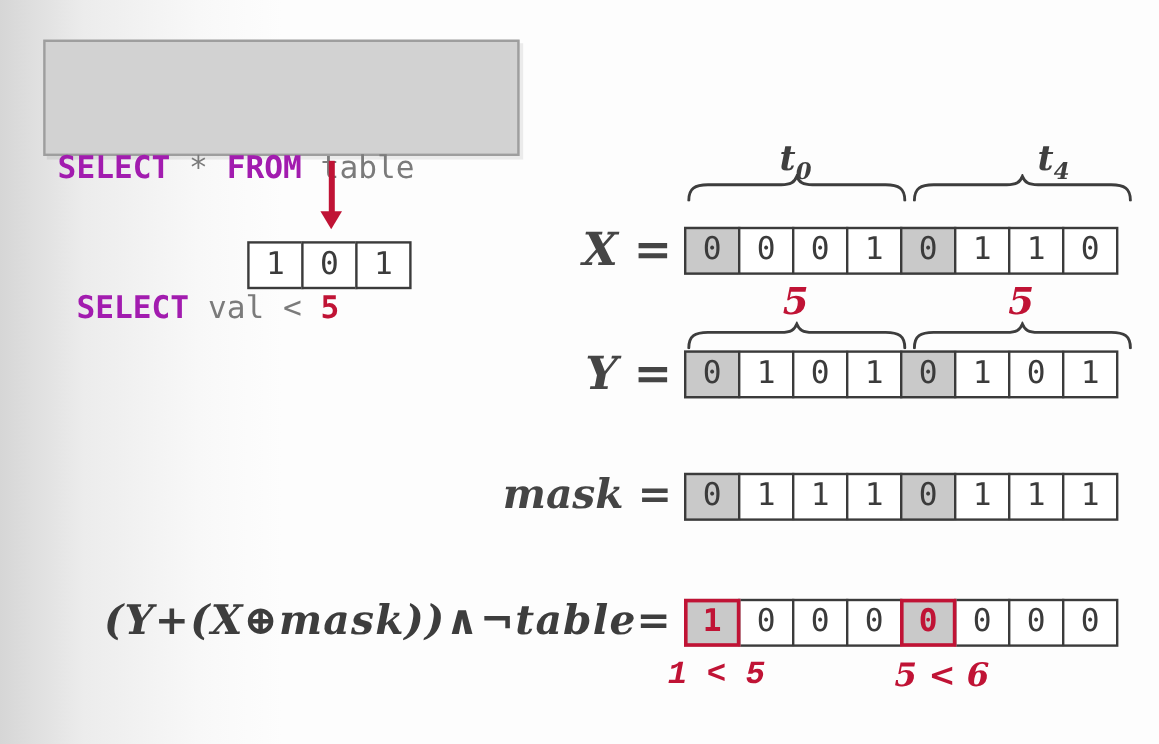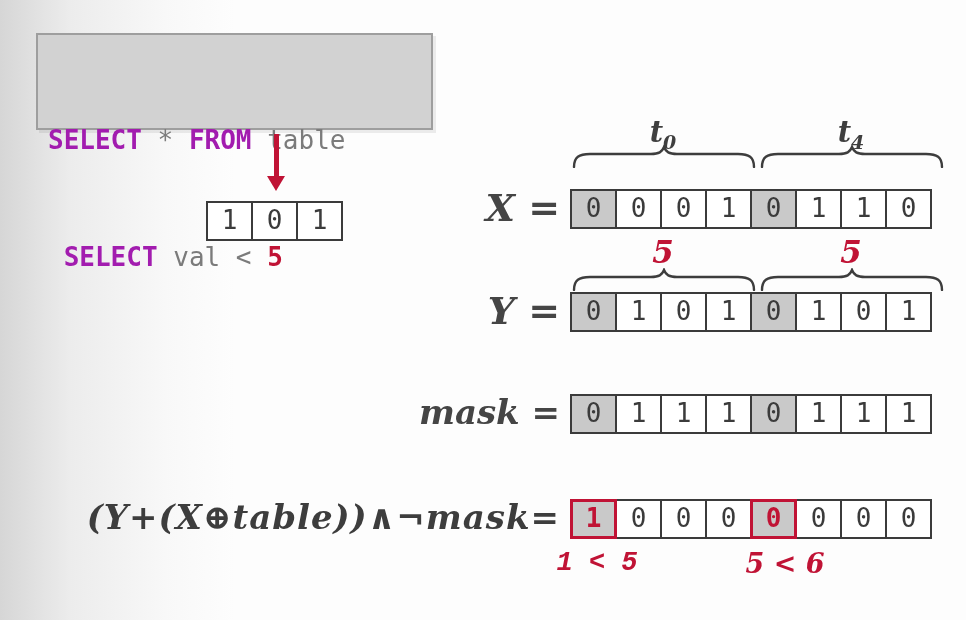--- a/index.html
+++ b/index.html
@@ -83,21 +83,21 @@
   <div class="arrow-shaft"></div>
   <div class="arrow-head"></div>
 
   <div class="cells" style="left:206px; top:201px;">
       <div class="cell">1</div>
       <div class="cell">0</div>
       <div class="cell">1</div>
     </div>
 
   <div class="tlabel" style="left:663px; top:115px;"><span>t</span><sub>0</sub></div>
-  <div class="tlabel" style="left:851px; top:115px;"><span>t</span><sub>4</sub></div>
+  <div class="tlabel" style="left:878px; top:115px;"><span>t</span><sub>4</sub></div>
 
   <svg class="brace" style="left:572px; top:145px;" width="184" height="23" viewBox="0 0 184 23">
     <path d="M2,22 C2,12 7,9 18,9 L79,9 C87,9 90,7 92,2 C94,7 97,9 105,9 L166,9 C177,9 182,12 182,22" fill="none" stroke="#3d3d3d" stroke-width="2.4" stroke-linecap="round"></path>
   </svg>
   <svg class="brace" style="left:760px; top:145px;" width="184" height="23" viewBox="0 0 184 23">
     <path d="M2,22 C2,12 7,9 18,9 L79,9 C87,9 90,7 92,2 C94,7 97,9 105,9 L166,9 C177,9 182,12 182,22" fill="none" stroke="#3d3d3d" stroke-width="2.4" stroke-linecap="round"></path>
   </svg>
 
   <div class="rowlabel lbl-x" style="top:185px;">X =</div>
   <div class="cells" style="left:570px; top:189px;">
@@ -137,21 +137,21 @@
       <div class="cell gray">0</div>
       <div class="cell">1</div>
       <div class="cell">1</div>
       <div class="cell">1</div>
       <div class="cell gray">0</div>
       <div class="cell">1</div>
       <div class="cell">1</div>
       <div class="cell">1</div>
     </div>
 
-  <div class="rowlabel lbl-formula" style="top:497px;">(Y+(X⊕table))∧¬mask=</div>
+  <div class="rowlabel lbl-formula" style="top:497px;">(Y+(X⊕mask))∧¬table=</div>
   <div class="cells" style="left:570px; top:499px;">
       <div class="cell hl">1</div>
       <div class="cell">0</div>
       <div class="cell">0</div>
       <div class="cell">0</div>
       <div class="cell hl">0</div>
       <div class="cell">0</div>
       <div class="cell">0</div>
       <div class="cell">0</div>
     </div>

